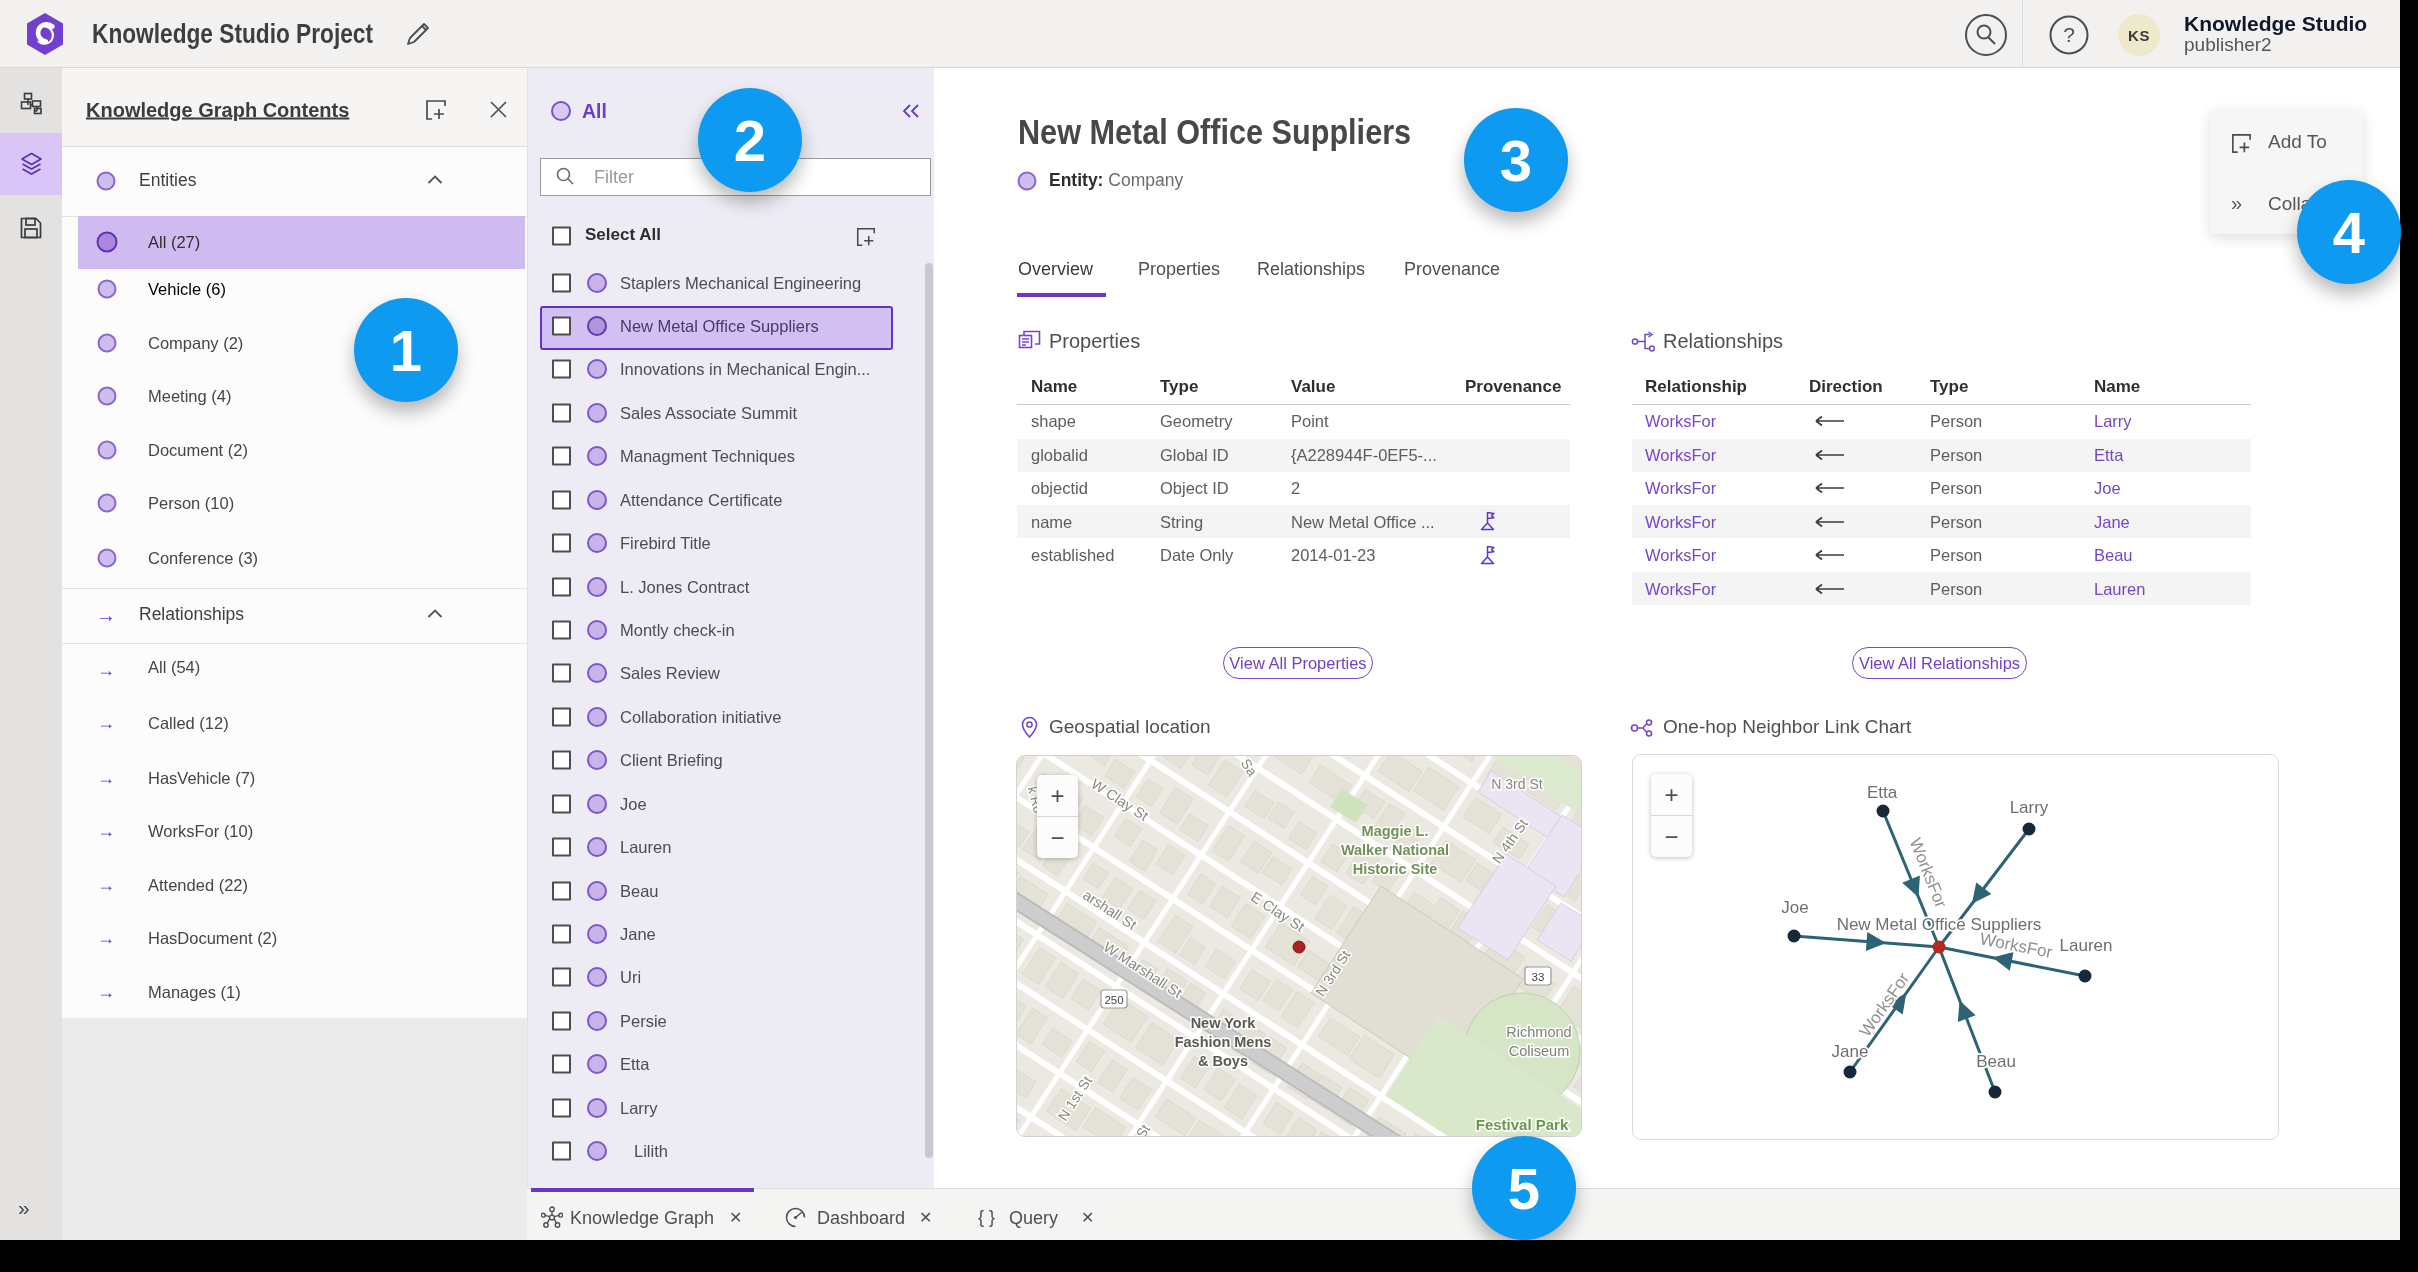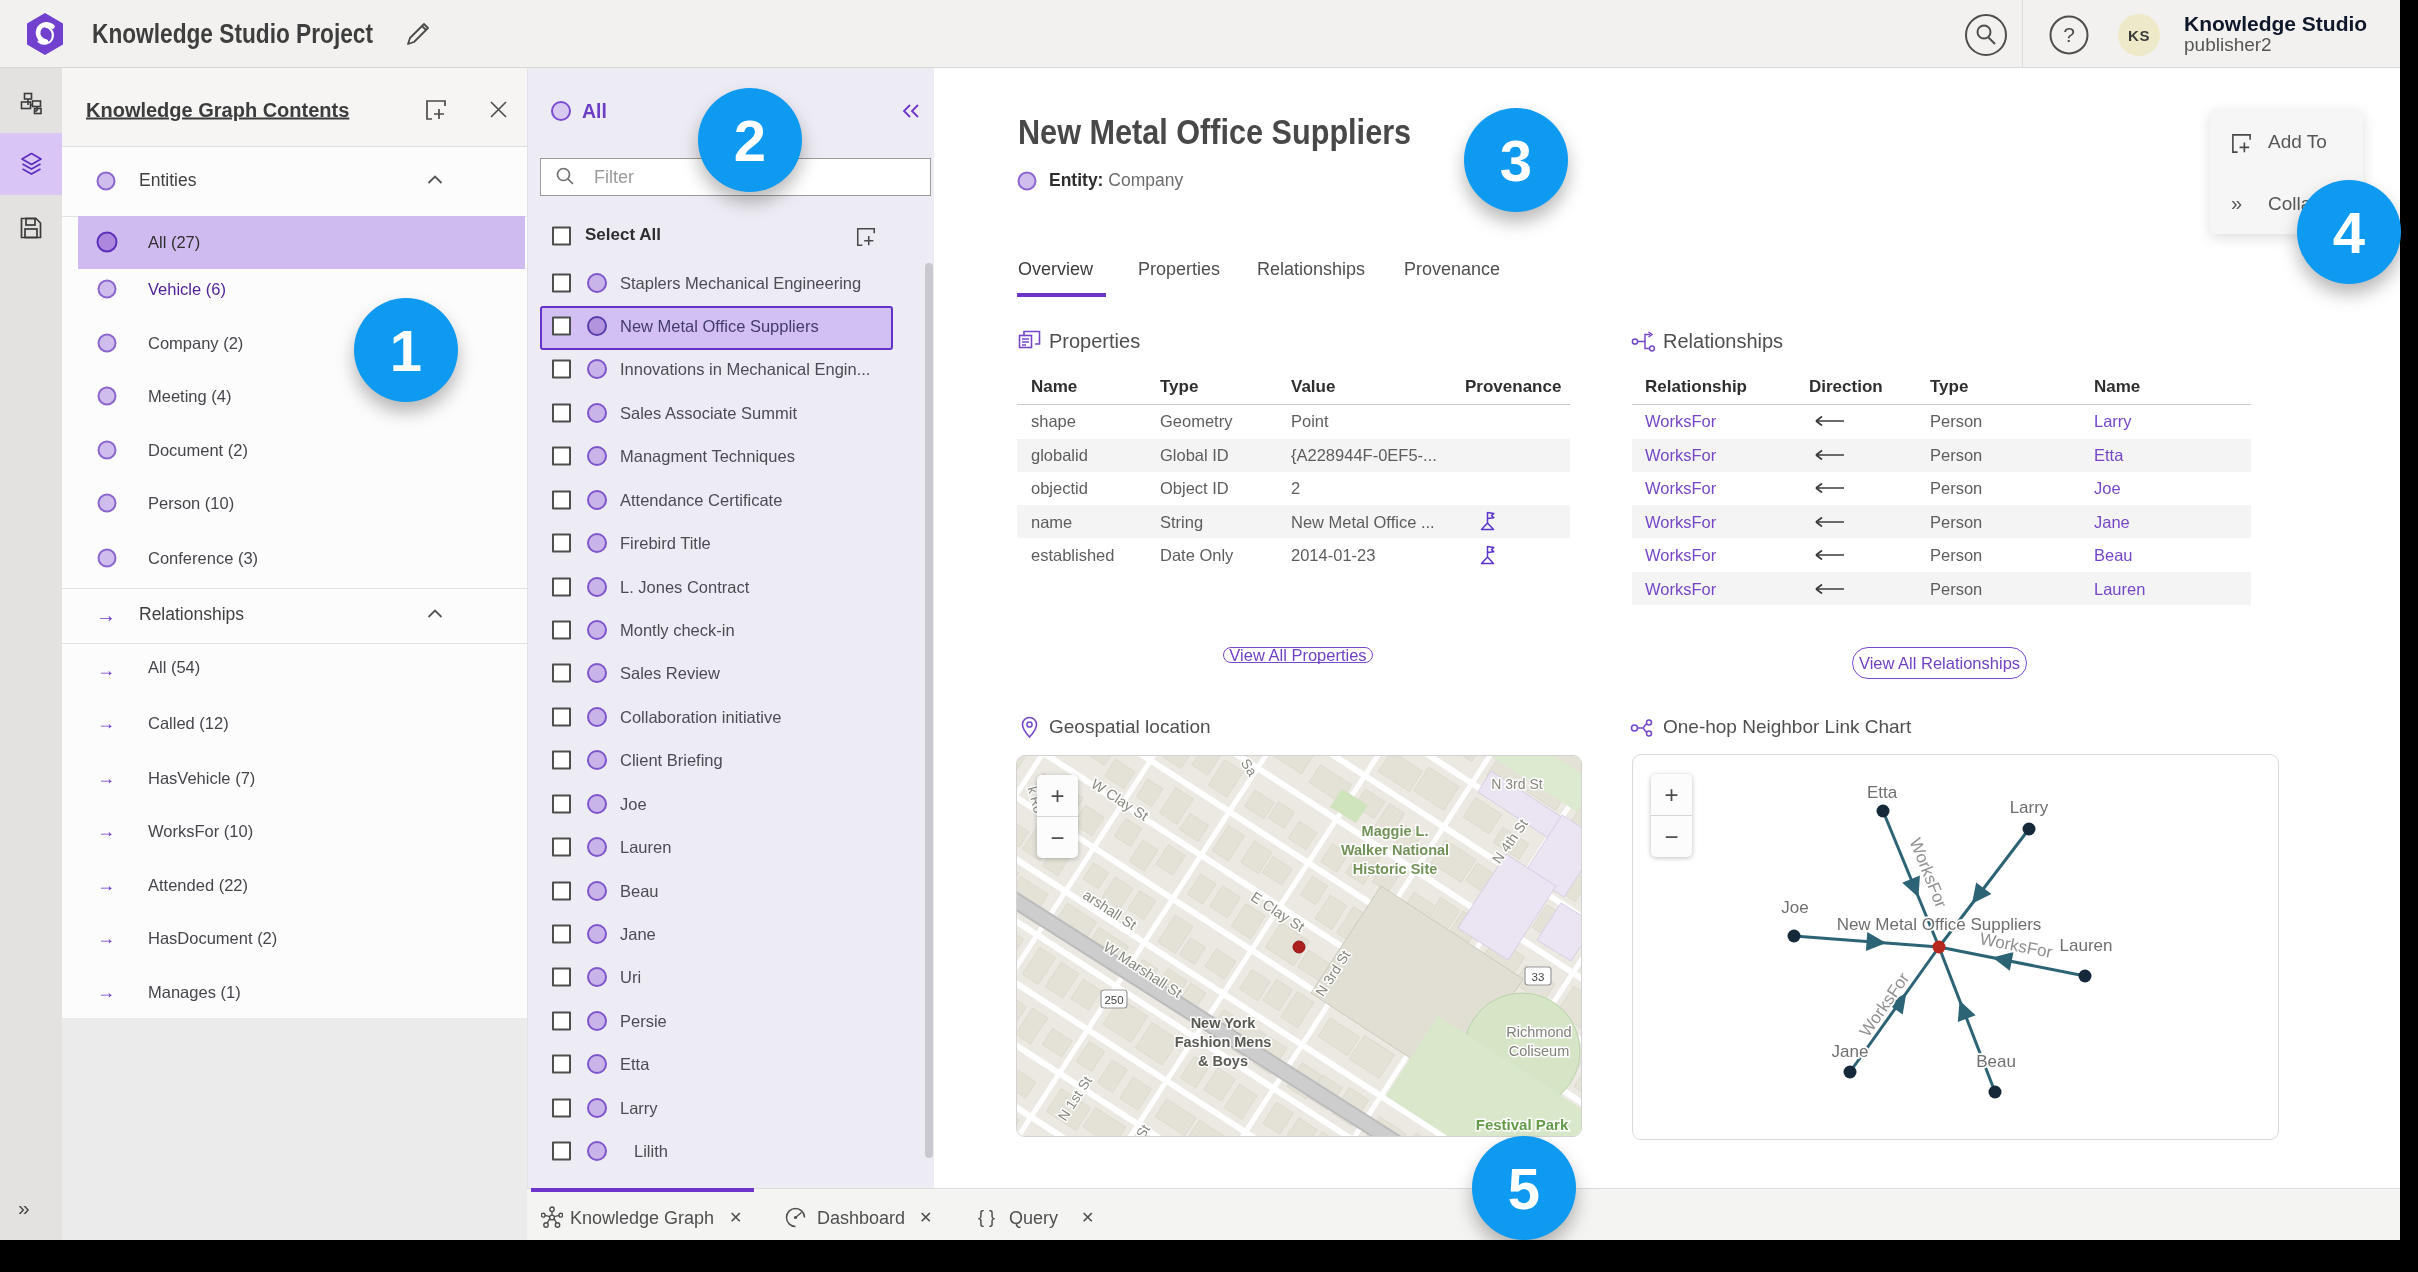--- a/index.html
+++ b/index.html
@@ -100,21 +100,21 @@
   <div class="circ c-ent" style="left:44px;top:34px;"></div>
   <div class="row-label" style="left:77px;top:33px;font-size:17.5px;color:#3f3f3f;">Entities</div>
   <svg class="abs" style="left:365px;top:27px" width="16" height="11" viewBox="0 0 16 11">
       <path d="M1.5 9 L8 2.5 L14.5 9" fill="none" stroke="#555" stroke-width="1.8"></path>
     </svg>
   <div class="hdivider" style="left:0;top:69px;width:465px;"></div>
   <div class="abs" style="left:16px;top:69px;width:447px;height:53px;background:#d0bbf0;"></div>
   <div class="circ c-ent-sel" style="left:45px;top:95px;"></div>
   <div class="row-label" style="left:86px;top:95px;color:#2f2f2f;">All (27)</div>
   <div class="circ c-ent" style="left:45px;top:142px;"></div>
-  <div class="row-label" style="left:86px;top:142px;color:#4c1d95;">Vehicle (6)</div>
+  <div class="row-label" style="left:86px;top:142px;color:#000000;">Vehicle (6)</div>
   <div class="circ c-ent" style="left:45px;top:196px;"></div>
   <div class="row-label" style="left:86px;top:196px;color:#45454c;">Company (2)</div>
   <div class="circ c-ent" style="left:45px;top:249px;"></div>
   <div class="row-label" style="left:86px;top:249px;color:#45454c;">Meeting (4)</div>
   <div class="circ c-ent" style="left:45px;top:303px;"></div>
   <div class="row-label" style="left:86px;top:303px;color:#45454c;">Document (2)</div>
   <div class="circ c-ent" style="left:45px;top:356px;"></div>
   <div class="row-label" style="left:86px;top:356px;color:#45454c;">Person (10)</div>
   <div class="circ c-ent" style="left:45px;top:411px;"></div>
   <div class="row-label" style="left:86px;top:411px;color:#45454c;">Conference (3)</div>
@@ -272,21 +272,21 @@
 <path d="M10.5 2 L10.5 13 M10.5 13 L4.5 19.5 L16.5 19.5 Z" fill="none" stroke="#5b35cd" stroke-width="1.5" stroke-linejoin="round"></path>
 <path d="M10.5 2.6 L16.8 3.4 L14.6 5.6 L16.8 7.8 L10.5 8.6" fill="none" stroke="#5b35cd" stroke-width="1.5" stroke-linejoin="round"></path>
     </svg>
   <div class="td" style="left:97px;top:487.0px;">established</div>
   <div class="td" style="left:226px;top:487.0px;">Date Only</div>
   <div class="td" style="left:357px;top:487.0px;">2014-01-23</div>
   <svg class="abs" style="left:543px;top:476px" width="21" height="22" viewBox="0 0 21 22">
 <path d="M10.5 2 L10.5 13 M10.5 13 L4.5 19.5 L16.5 19.5 Z" fill="none" stroke="#5b35cd" stroke-width="1.5" stroke-linejoin="round"></path>
 <path d="M10.5 2.6 L16.8 3.4 L14.6 5.6 L16.8 7.8 L10.5 8.6" fill="none" stroke="#5b35cd" stroke-width="1.5" stroke-linejoin="round"></path>
     </svg>
-  <div class="pillbtn" style="left:289px;top:579px;width:150px;height:16px;">View All Properties</div>
+  <div class="pillbtn" style="left:289px;top:579px;width:150px;height:32px;">View All Properties</div>
   <div class="shade" style="left:698px;top:371px;width:619px;height:33px;"></div>
   <div class="shade" style="left:698px;top:437px;width:619px;height:33px;"></div>
   <div class="shade" style="left:698px;top:504px;width:619px;height:33px;"></div>
   <div class="th" style="left:711px;top:319px;">Relationship</div>
   <div class="th" style="left:875px;top:319px;">Direction</div>
   <div class="th" style="left:996px;top:319px;">Type</div>
   <div class="th" style="left:1160px;top:319px;">Name</div>
   <div class="abs" style="left:698px;top:336px;width:619px;height:1px;background:#c9c9c9;"></div>
   <div class="td tpurple" style="left:711px;top:353px;">WorksFor</div>
   <svg class="abs" style="left:879px;top:347px" width="32" height="12" viewBox="0 0 32 12">

